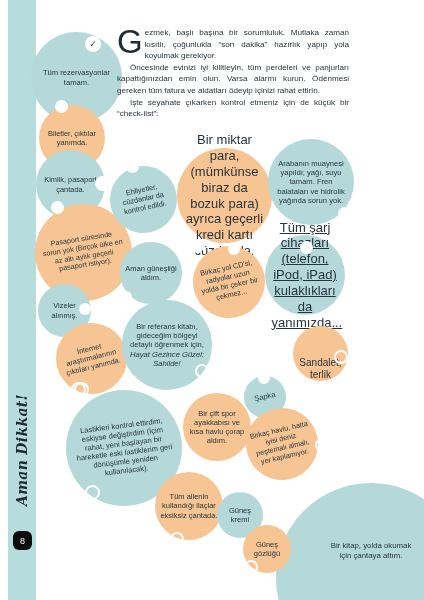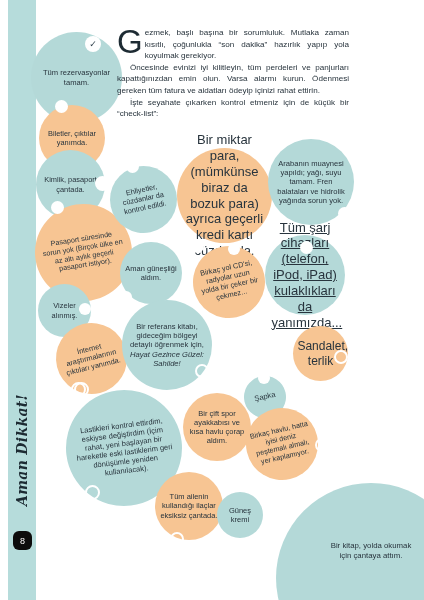--- a/index.html
+++ b/index.html
@@ -202,21 +202,21 @@
   <div class="bubble orange" style="left:56px; top:323px; width:71px; height:71px; font-size:7.3px; transform:rotate(-14deg);">
     <span class="txt">İnternet araştırmalarının çıktıları yanımda.</span>
   </div>
   <div class="dot dot-ring" style="left:71px; top:382px; width:15px; height:15px;"></div>
 
   <div class="bubble teal" style="left:122px; top:300px; width:90px; height:90px; font-size:7.6px;">
     <span class="txt"><span>Bir referans kitabı, gideceğim bölgeyi detaylı öğrenmek için, </span><span class="ital">Hayat Gezince Güzel: Sahilde!</span></span>
   </div>
   <div class="dot dot-ring" style="left:195px; top:364px; width:14px; height:14px;"></div>
 
-  <div class="bubble orange" style="left:293px; top:326px; width:55px; height:55px; font-size:12px;">
+  <div class="bubble orange" style="left:293px; top:326px; width:55px; height:55px; font-size:10px;align-items:flex-end;">
     <span class="txt">Sandalet, terlik</span>
   </div>
   <div class="dot dot-ring" style="left:334px; top:350px; width:14px; height:14px;"></div>
 
   <div class="bubble teal" style="left:244px; top:376px; width:42px; height:42px; font-size:7.6px; transform:rotate(-13deg);">
     <span class="txt">Şapka</span>
   </div>
   <div class="dot dot-white" style="left:258px; top:372px; width:12px; height:12px;"></div>
 
   <div class="bubble teal" style="left:66px; top:390px; width:116px; height:116px; font-size:7.5px; transform:rotate(-7deg);">
@@ -241,20 +241,23 @@
 
   <div class="bubble teal" style="left:217px; top:492px; width:46px; height:46px; font-size:7.5px;">
     <span class="txt">Güneş kremi</span>
   </div>
 
   <div class="bubble teal" style="left:276px; top:483px; width:190px; height:190px; font-size:7.8px; align-items:flex-start; padding-top:26px;">
     <span class="txt" style="width:48%;margin-top:32px;">Bir kitap, yolda okumak için çantaya attım.</span>
   </div>
   <div class="dot dot-white" style="left:294px; top:486px; width:14px; height:14px;"></div>
 
+  <div class="bubble orange" style="left:243px; top:525px; width:48px; height:48px; font-size:7.5px;">
+    <span class="txt">Güneş gözlüğü</span>
+  </div>
   <div class="dot dot-ring" style="left:244px; top:560px; width:14px; height:14px;"></div>
 
   <div class="article">
     <p><span class="dropcap">G</span><span>ezmek, başlı başına bir sorumluluk. Mutlaka zaman kısıtlı, çoğunlukla “son dakika” hazırlık yapıp yola koyulmak gerekiyor.</span></p>
     <p>Öncesinde evinizi iyi kilitleyin, tüm perdeleri ve panjurları kapattığınızdan emin olun. Varsa alarmı kurun. Ödenmesi gereken tüm fatura ve aidatları ödeyip içinizi rahat ettirin.</p>
     <p>İşte seyahate çıkarken kontrol etmeniz için de küçük bir “check-list”:</p>
   </div>
 
 </div>
 

